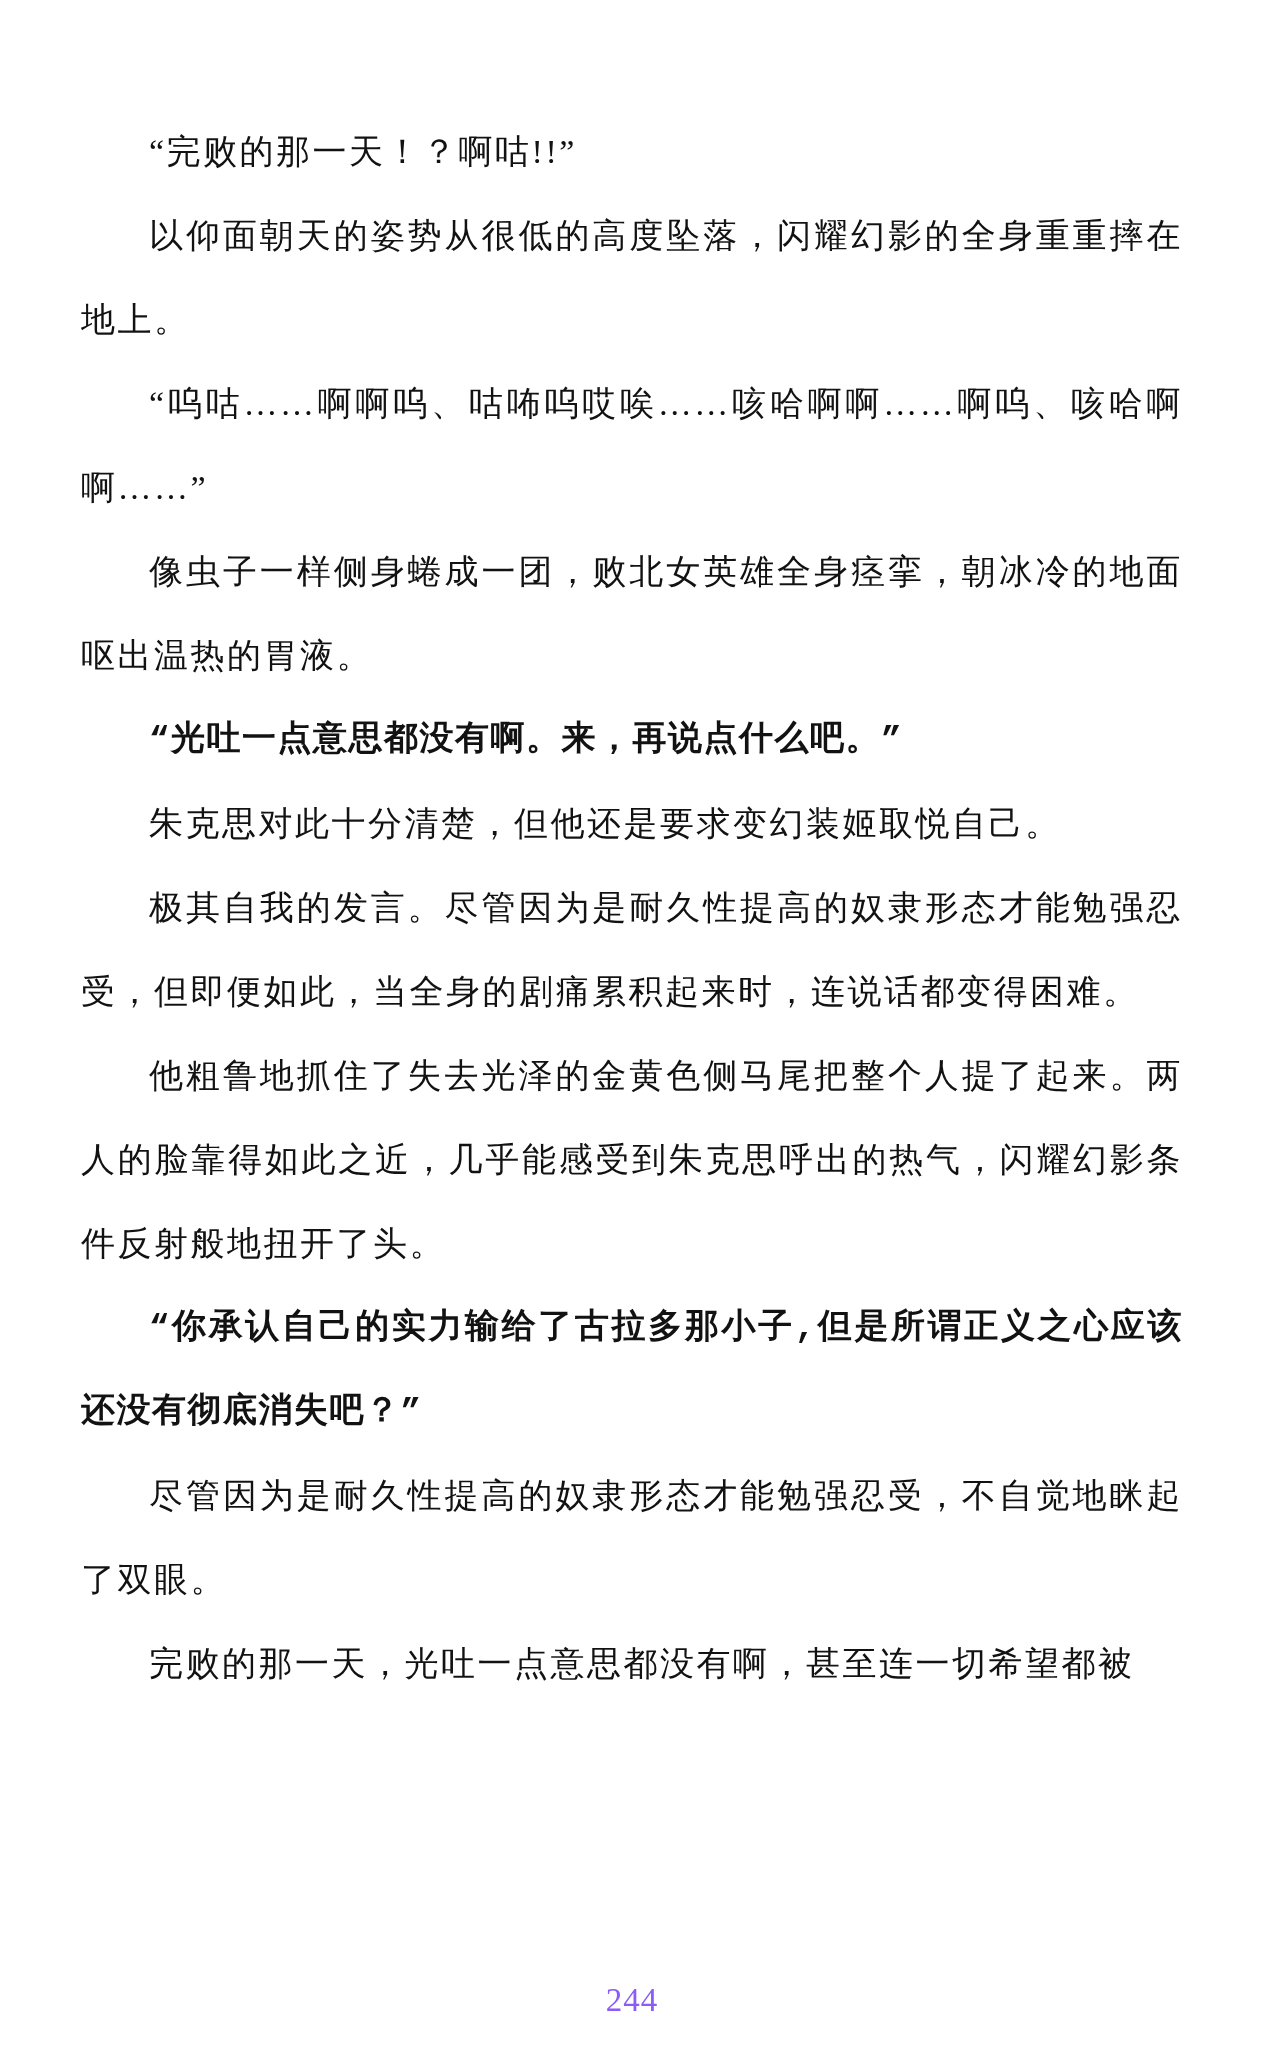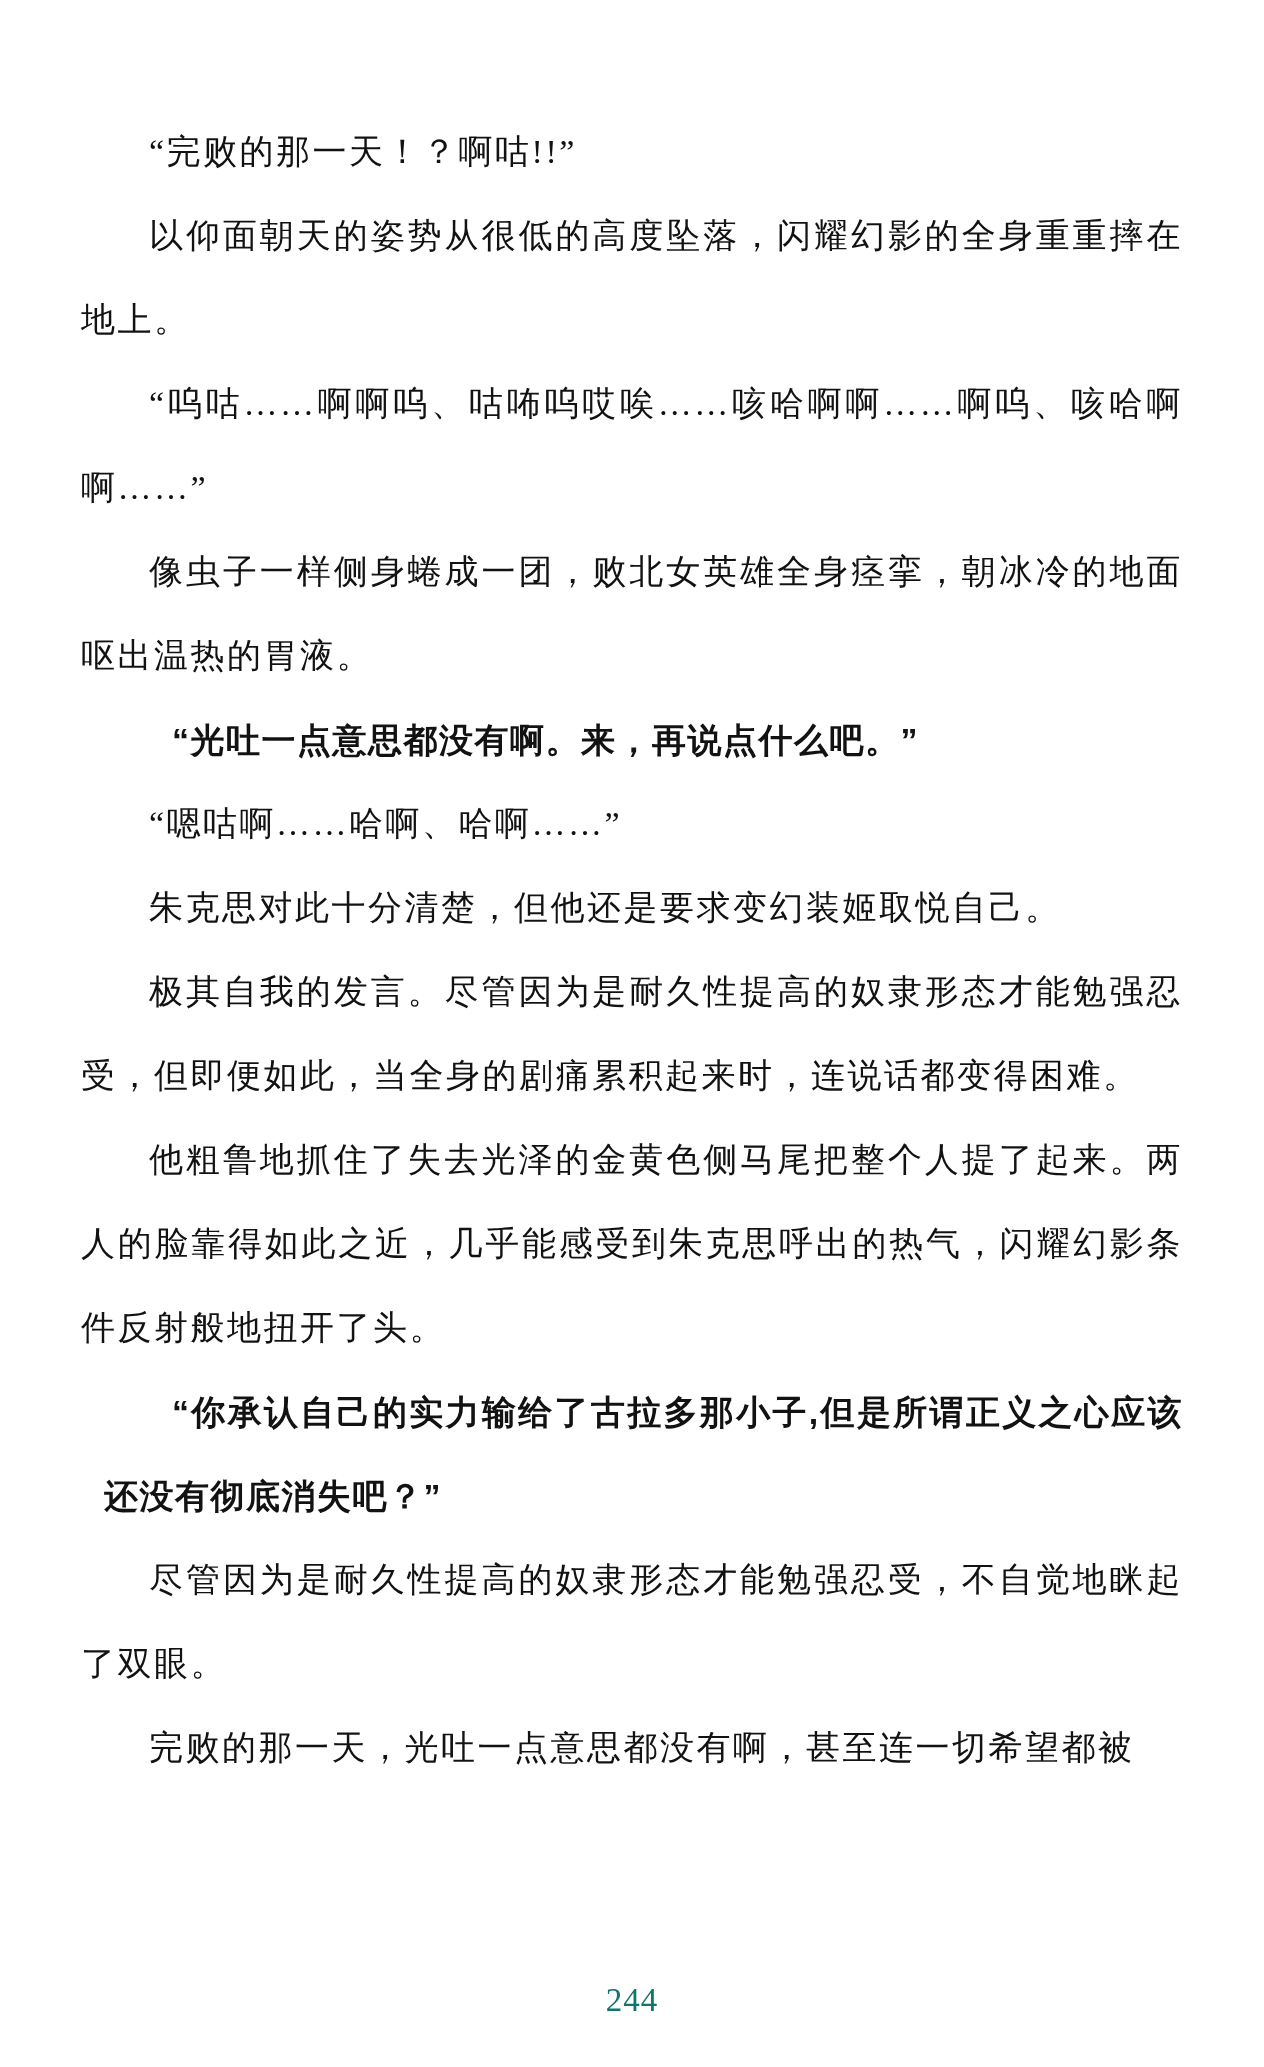--- a/index.html
+++ b/index.html
@@ -24,46 +24,44 @@
   .para {
     margin: 0;
     font-size: 34px;
     line-height: 84px;
     letter-spacing: 2.5px;
     text-align: justify;
     text-indent: 2em;
     word-break: break-all;
   }
   .para.bold {
-    font-family: Liberation Sans, sans-serif;
+    font-family: Liberation Mono, monospace;
     font-weight: 700;
     letter-spacing: 1.5px;
-    margin-left: 23px;
   }
   .page-number {
     position: absolute;
     left: 0;
     right: 0;
     bottom: 48px;
     text-align: center;
     font-size: 33px;
     letter-spacing: 1px;
-    color: #0f766e;
+    color: #8b5cf6;
   }
 </style>
 </head>
 <body>
 
 <div class="text-block">
     <p class="para">“完败的那一天！？啊咕!!”</p>
     <p class="para">以仰面朝天的姿势从很低的高度坠落，闪耀幻影的全身重重摔在地上。</p>
     <p class="para">“呜咕……啊啊呜、咕咘呜哎唉……咳哈啊啊……啊呜、咳哈啊啊……”</p>
     <p class="para">像虫子一样侧身蜷成一团，败北女英雄全身痉挛，朝冰冷的地面呕出温热的胃液。</p>
     <p class="para bold">“光吐一点意思都没有啊。来，再说点什么吧。”</p>
-    <p class="para">“嗯咕啊……哈啊、哈啊……”</p>
     <p class="para">朱克思对此十分清楚，但他还是要求变幻装姬取悦自己。</p>
     <p class="para">极其自我的发言。尽管因为是耐久性提高的奴隶形态才能勉强忍受，但即便如此，当全身的剧痛累积起来时，连说话都变得困难。</p>
     <p class="para">他粗鲁地抓住了失去光泽的金黄色侧马尾把整个人提了起来。两人的脸靠得如此之近，几乎能感受到朱克思呼出的热气，闪耀幻影条件反射般地扭开了头。</p>
     <p class="para bold">“你承认自己的实力输给了古拉多那小子,但是所谓正义之心应该还没有彻底消失吧？”</p>
     <p class="para">尽管因为是耐久性提高的奴隶形态才能勉强忍受，不自觉地眯起了双眼。</p>
     <p class="para">完败的那一天，光吐一点意思都没有啊，甚至连一切希望都被</p>
   </div>
 
 <div class="page-number">244</div>
 

